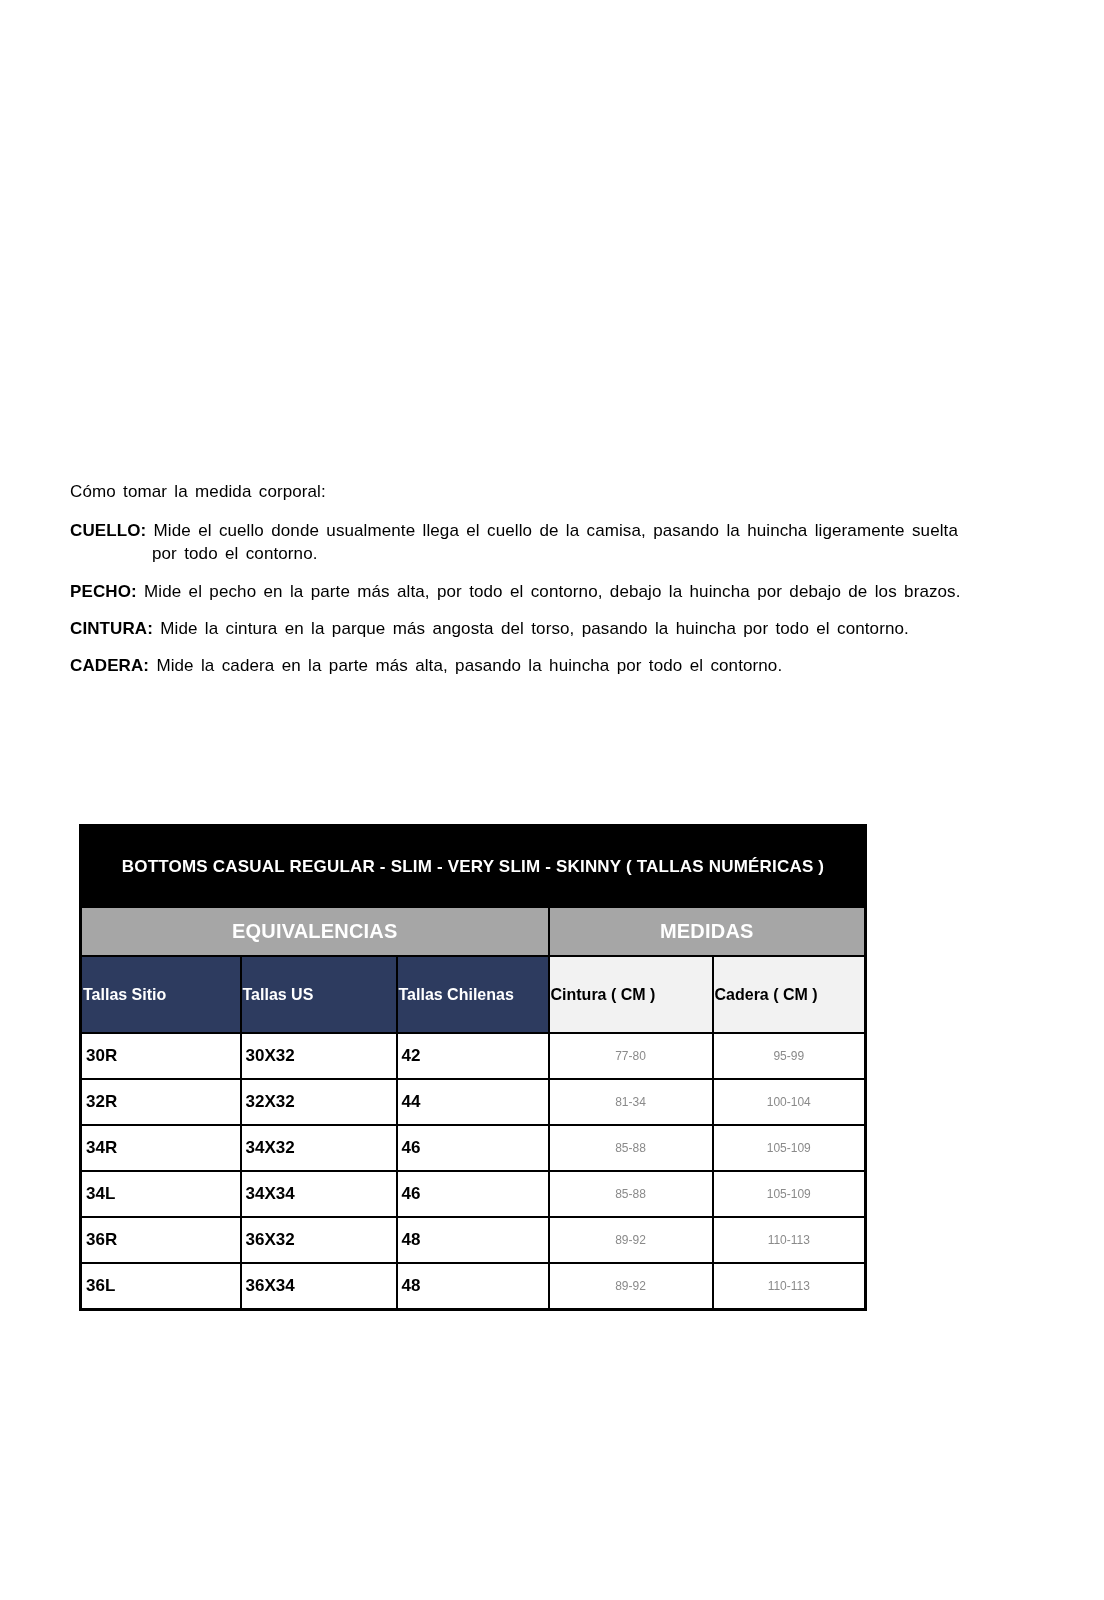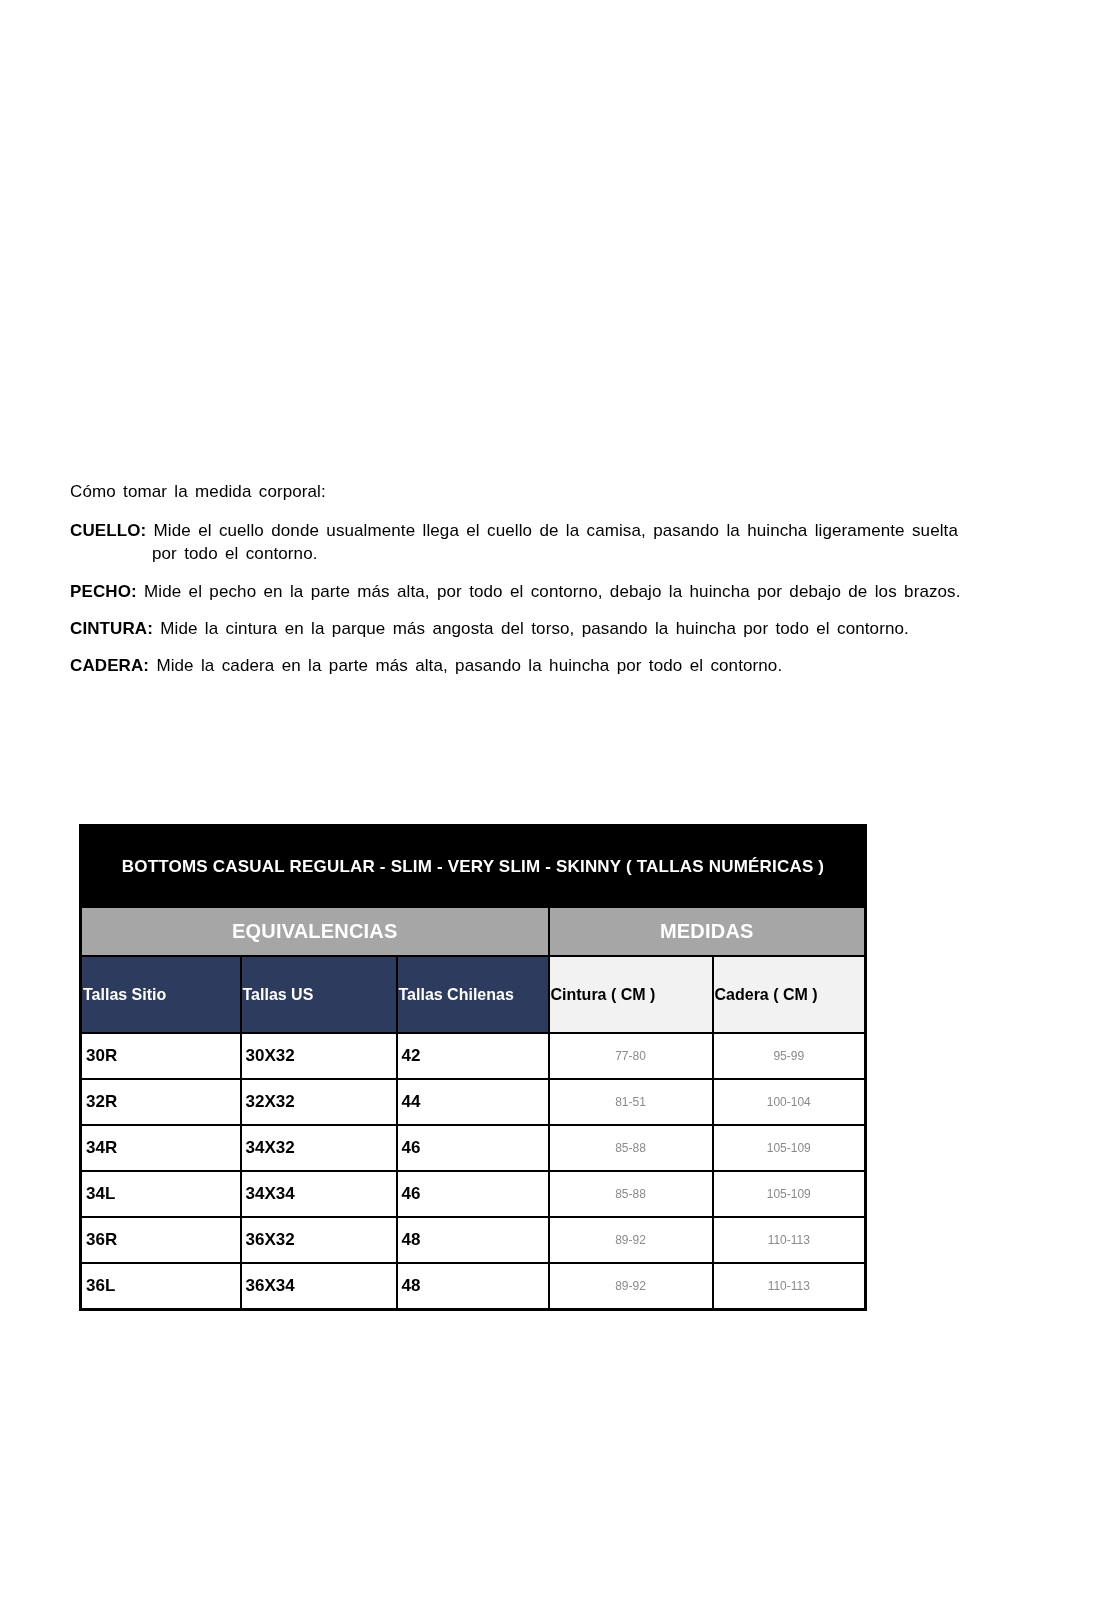--- a/index.html
+++ b/index.html
@@ -166,21 +166,21 @@
           <td class="c-eq">30R</td>
           <td class="c-eq">30X32</td>
           <td class="c-eq">42</td>
           <td class="c-meas">77-80</td>
           <td class="c-meas">95-99</td>
         </tr>
         <tr>
           <td class="c-eq">32R</td>
           <td class="c-eq">32X32</td>
           <td class="c-eq">44</td>
-          <td class="c-meas">81-51</td>
+          <td class="c-meas">81-34</td>
           <td class="c-meas">100-104</td>
         </tr>
         <tr>
           <td class="c-eq">34R</td>
           <td class="c-eq">34X32</td>
           <td class="c-eq">46</td>
           <td class="c-meas">85-88</td>
           <td class="c-meas">105-109</td>
         </tr>
         <tr>

